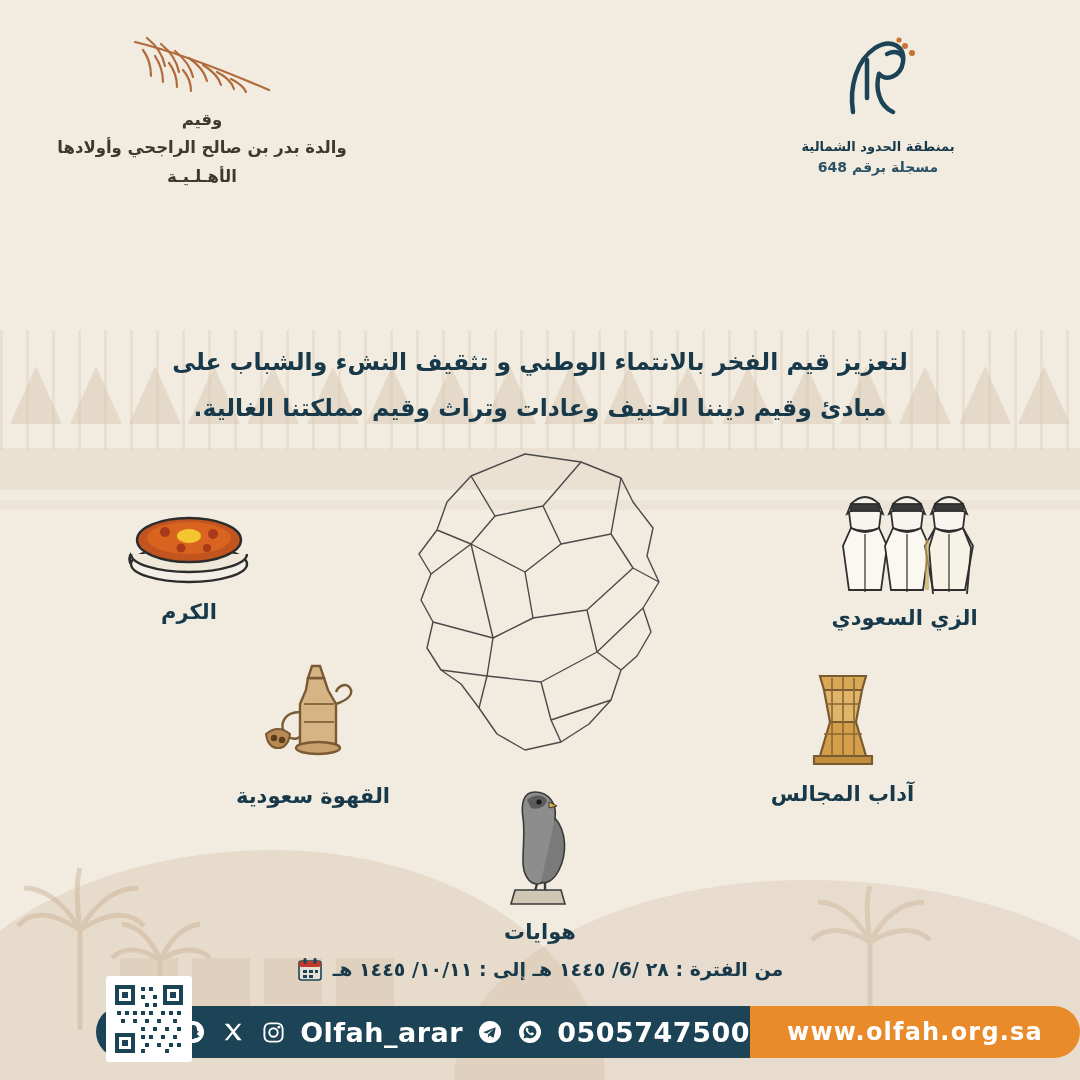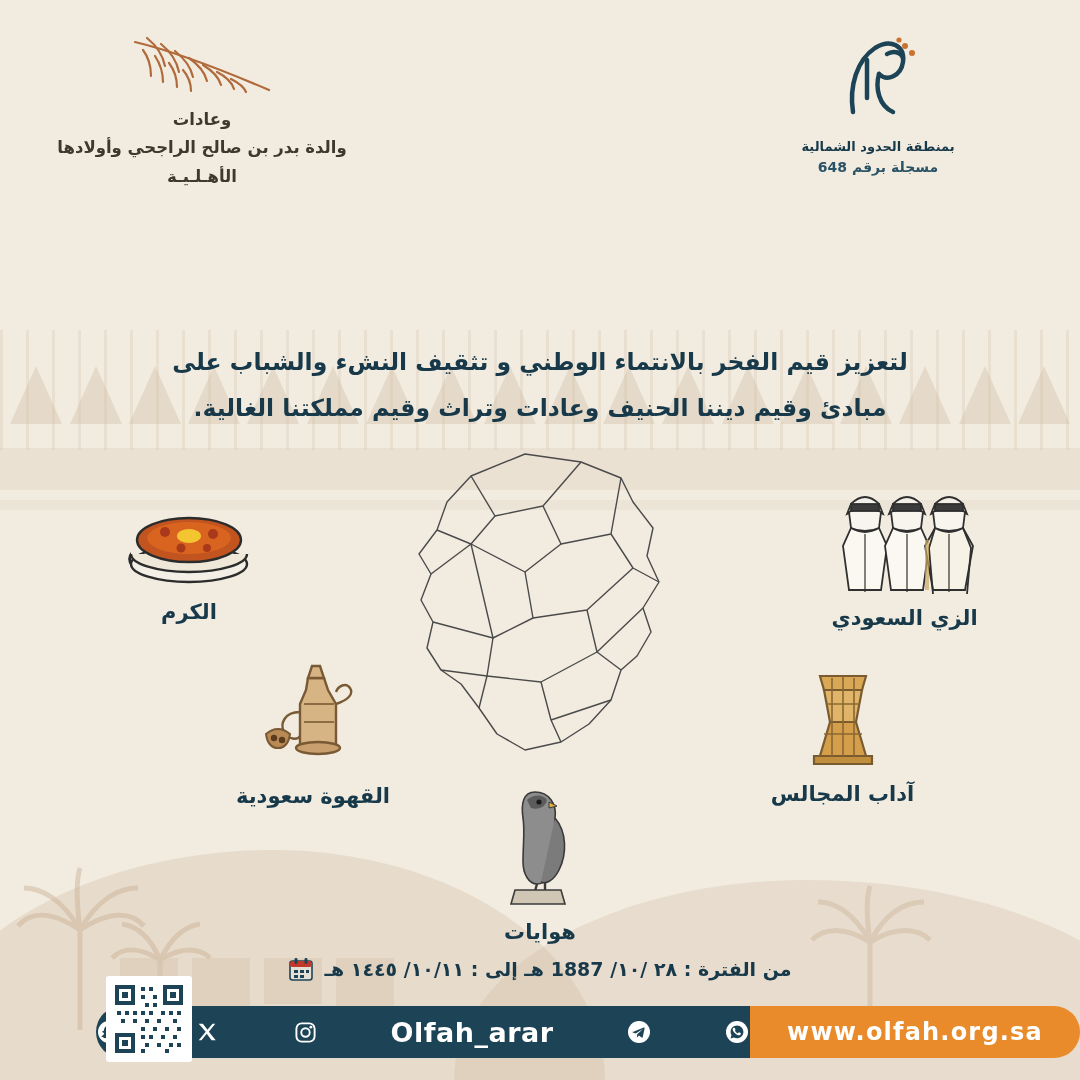--- a/index.html
+++ b/index.html
@@ -129,21 +129,21 @@
   }
 
   
   .footer {
     position: absolute; left: 0; right: 0; bottom: 22px; height: 52px;
     display: flex; align-items: stretch;
   }
   .footer-main {
     flex: 1; background: #1d4456;
     border-radius: 26px 0 0 26px;
-    display: flex; align-items: center; justify-content: space-between;
+    display: flex; align-items: center; justify-content: flex-end;
     gap: 14px; color: #ffffff; direction: ltr;
     margin-left: 96px;
   }
   .footer-handle {
     font-size: 27px; font-weight: 700; letter-spacing: .5px; color: #fff;
   }
   .footer-phone {
     font-size: 27px; font-weight: 700; letter-spacing: .5px; color: #fff;
   }
   .soc {
@@ -241,21 +241,21 @@
         <path d="M76 31 C86 37 92 44 94 51"></path>
         <path d="M90 38 C100 43 105 49 107 55"></path>
         <path d="M104 45 C112 49 117 53 119 58"></path>
         <path d="M16 16 C22 24 24 34 24 42"></path>
         <path d="M28 22 C34 31 36 40 36 48"></path>
         <path d="M42 29 C48 37 50 45 50 53"></path>
         <path d="M56 36 C62 43 64 50 64 57"></path>
       </g>
     </svg>
     <div class="ll-text">
-      <div>وعادات</div>
+      <div>وقيم</div>
       <div>والدة بدر بن صالح الراجحي وأولادها</div>
       <div>الأهـلـيـة</div>
     </div>
   </div>
 
   <div class="logo-right">
     <svg class="mark" width="110" height="110" viewBox="0 0 110 110">
       <g fill="none" stroke="#1d4456" stroke-width="4.5" stroke-linecap="round">
         <path d="M30 86 C26 60 34 34 52 22 C68 12 82 20 80 36 C78 50 64 56 56 48"></path>
         <path d="M56 48 C52 62 56 80 70 86"></path>
@@ -411,21 +411,21 @@
         </g>
       </g>
       <g fill="#caa85f">
         <rect x="100" y="58" width="4" height="50" opacity=".7"></rect>
       </g>
     </svg>
     <div class="cap">الزي السعودي</div>
   </div>
 
   <div class="dateline">
-    <span>من الفترة : ٢٨ /١٠/ 1887 هـ إلى : ١٠/١١/ ١٤٤٥ هـ</span>
+    <span>من الفترة : ٢٨ /6/ ١٤٤٥ هـ إلى : ١٠/١١/ ١٤٤٥ هـ</span>
     <svg width="26" height="26" viewBox="0 0 26 26">
       <rect x="2" y="5" width="22" height="19" rx="2.5" fill="#e4e0d6" stroke="#1d4456" stroke-width="1.6"></rect>
       <rect x="2" y="5" width="22" height="6" rx="2.5" fill="#c0392b"></rect>
       <rect x="6.5" y="2" width="3" height="6" rx="1.4" fill="#1d4456"></rect>
       <rect x="16.5" y="2" width="3" height="6" rx="1.4" fill="#1d4456"></rect>
       <g fill="#1d4456">
         <rect x="6" y="14" width="4" height="3"></rect>
           <rect x="12" y="14" width="4" height="3"></rect>
         <rect x="18" y="14" width="3" height="3"></rect>
           <rect x="6" y="19" width="4" height="3"></rect>
@@ -463,20 +463,21 @@
             <circle cx="12" cy="12" r="11" fill="#fff"></circle>
             <path d="M5.8 11.9l11-4.3c.5-.2 1 .1.8.8l-1.9 8.8c-.1.6-.5.7-1 .4l-2.8-2-1.3 1.3c-.2.2-.4.3-.7.3l.3-3 5.2-4.7c.2-.2 0-.3-.3-.1l-6.4 4-2.8-.9c-.6-.2-.6-.6.1-.9z" fill="#1d4456"></path>
           </svg>
       </span>
       <span class="soc">
         <svg width="24" height="24" viewBox="0 0 24 24">
             <circle cx="12" cy="12" r="11" fill="#fff"></circle>
             <path d="M12 5.6c-3.5 0-6.4 2.8-6.4 6.3 0 1.2.3 2.3.9 3.2l-1 3.3 3.4-.9c.9.5 1.9.8 3.1.8 3.5 0 6.4-2.8 6.4-6.3S15.5 5.6 12 5.6zm3.6 8.9c-.2.4-.9.8-1.2.8-.3 0-.7.1-1.2-.1-.3-.1-.7-.2-1.2-.5-2.1-.9-3.4-3-3.5-3.2-.1-.1-.8-1-.8-2s.5-1.4.7-1.6c.2-.2.4-.2.5-.2h.4c.1 0 .3 0 .5.4l.6 1.5c.1.1 0 .3 0 .4l-.3.4c-.1.1-.2.2-.1.4.1.2.5.9 1.1 1.4.8.7 1.4.9 1.6 1 .2.1.3.1.4-.1l.6-.7c.1-.2.3-.1.4-.1l1.4.7c.2.1.3.2.4.2.1.3 0 .7-.3 1z" fill="#1d4456"></path>
           </svg>
       </span>
+      <span class="footer-phone">0505747500</span>
     </div>
   </div>
 
   <div class="qr">
     <svg width="76" height="76" viewBox="0 0 76 76">
       <rect width="76" height="76" fill="#fff"></rect>
       <g fill="#1d4456">
         <rect x="4" y="4" width="20" height="20"></rect>
           <rect x="52" y="4" width="20" height="20"></rect>
         <rect x="4" y="52" width="20" height="20"></rect>

